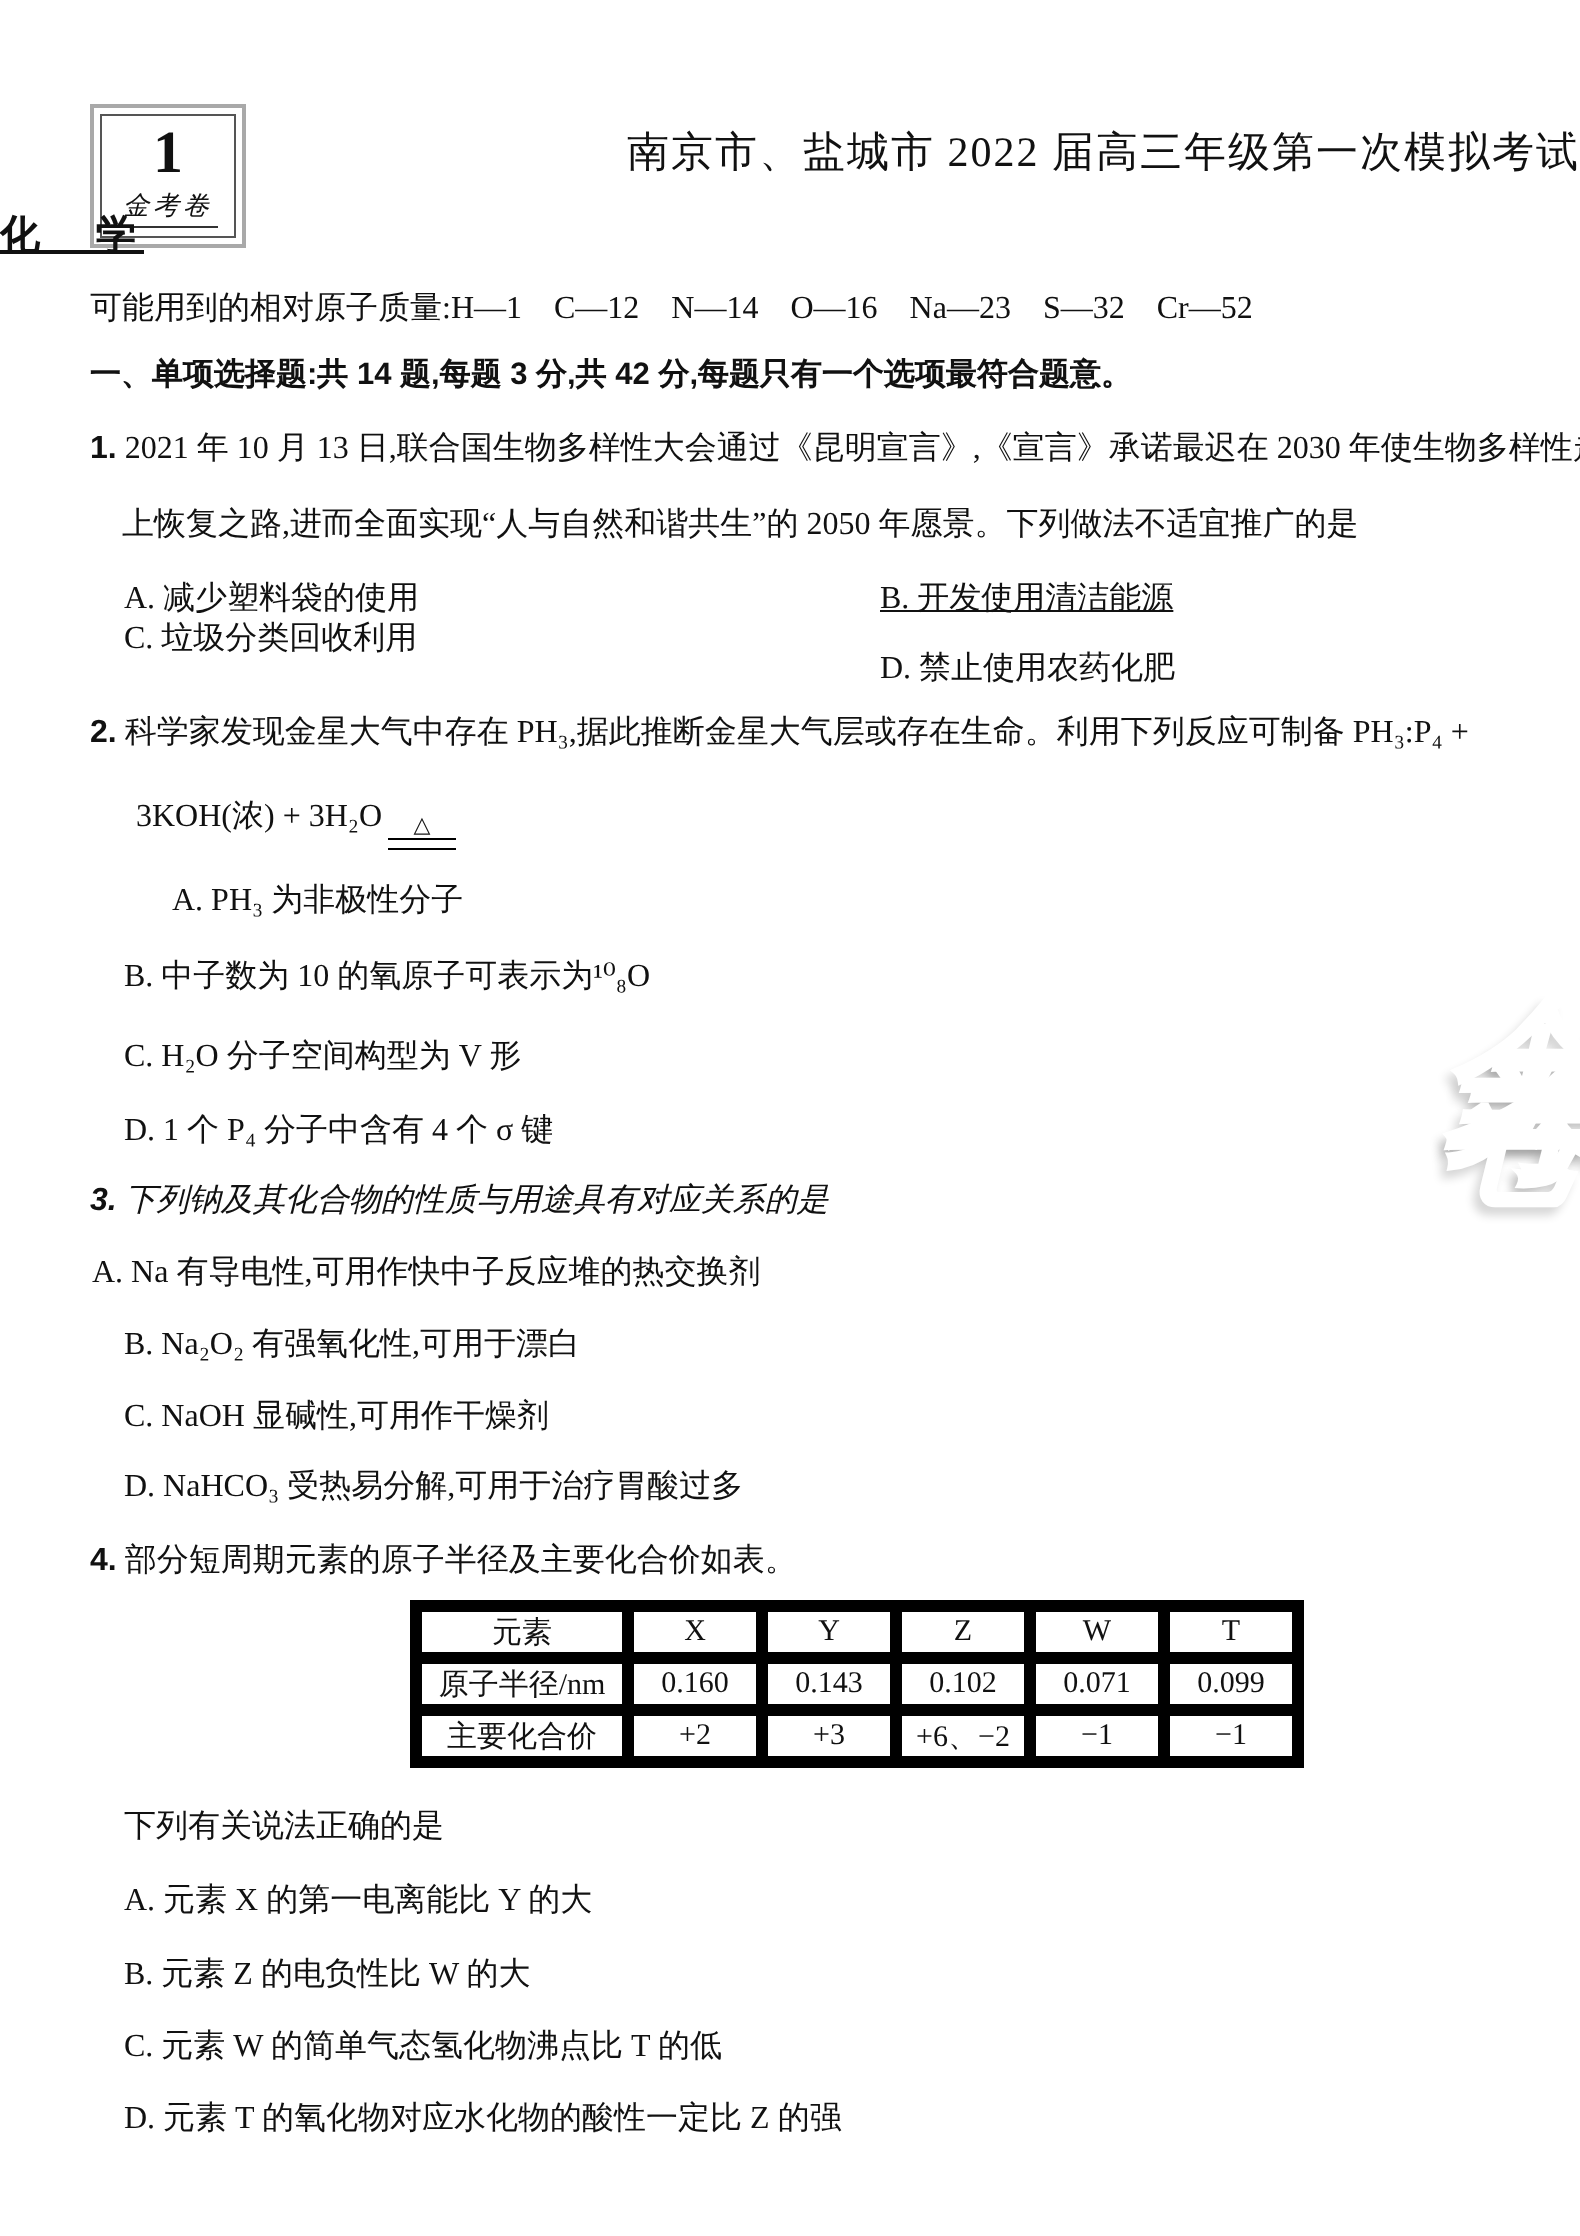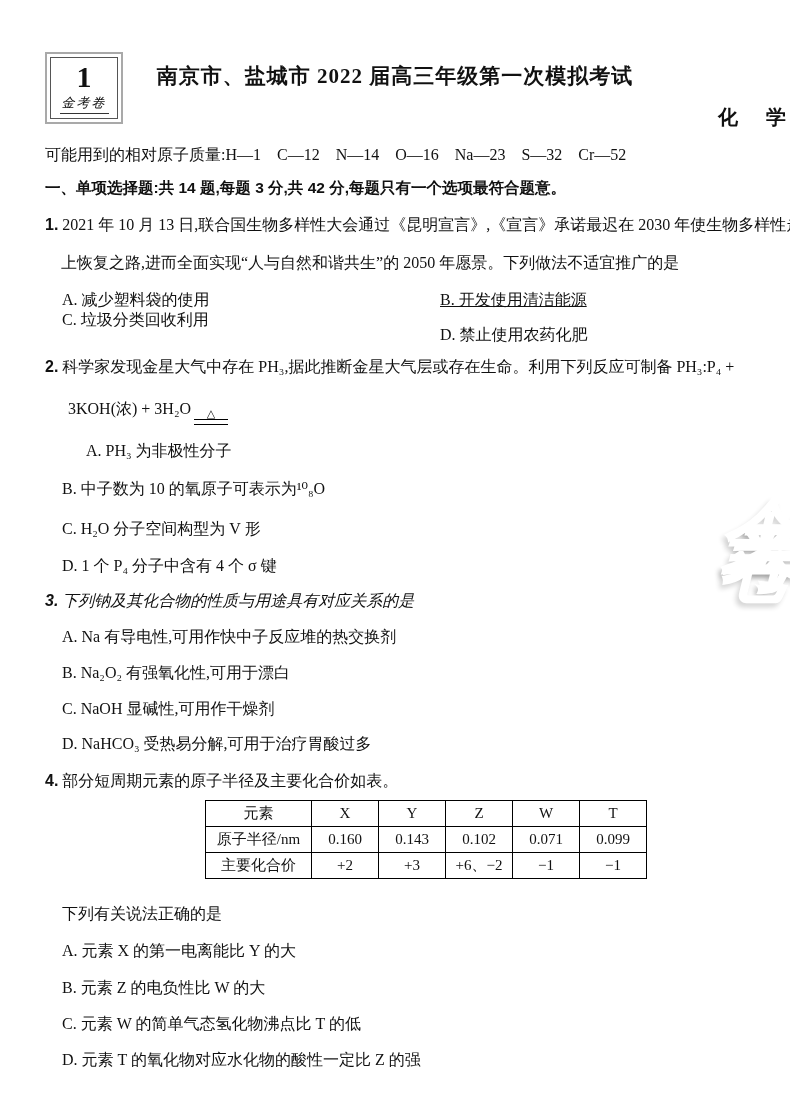--- a/index.html
+++ b/index.html
@@ -21,41 +21,41 @@
     border:1px solid #555;display:flex;flex-direction:column;
     align-items:center;justify-content:center;
   }
   .badge-num{font-size:30px;font-weight:bold;line-height:30px;}
   .badge-brand{
     font-size:13px;font-style:italic;margin-top:2px;
     border-bottom:1px solid #333;padding:0 2px 1px 2px;letter-spacing:2px;
   }
 
   
-  .title{position:absolute;left:0;top:62px;width:100%;text-align:center;
-    font-size:21px;font-weight:bold;letter-spacing:1px;}
-  .subject{position:absolute;left:0;top:104px;width:100%;text-align:right;
-    font-size:20px;font-weight:bold;letter-spacing:4px;}
+  .title{position:absolute;left:0;top:62px;width:100%;text-align:right;
+    font-size:21px;font-weight:normal;letter-spacing:1px;}
+  .subject{position:absolute;left:0;top:104px;width:100%;text-align:left;
+    font-size:20px;font-weight:bold;letter-spacing:4px;text-decoration:underline;}
   .masses{left:45px;top:144px;}
   .section{left:45px;top:177px;font-weight:bold;
     font-family:"Liberation Sans","DejaVu Sans",sans-serif;font-size:15.5px;}
 
   .qnum{font-weight:bold;font-family:"Liberation Sans","DejaVu Sans",sans-serif;margin-right:4px;}
 
   
   .eq-cond{display:inline-flex;flex-direction:column;align-items:center;
     vertical-align:-3px;margin:0 3px;}
   .eq-delta{font-size:11px;line-height:10px;}
   .eq-dline{width:34px;height:4px;border-top:1.5px solid #000;
     border-bottom:1.5px solid #000;margin-top:1px;}
 
   
   table.elem{position:absolute;left:205px;top:800px;border-collapse:collapse;}
   table.elem td{
-    border:1px solid #000000;height:26px;text-align:center;
+    border:6px solid #000000;height:26px;text-align:center;
     font-size:15px;padding:0 4px;box-sizing:border-box;margin-top:44px;
   }
   table.elem td.c0{width:106px;}
   table.elem td.cn{width:67px;}
 
   
   .watermark{
     position:absolute;right:-26px;top:428px;
     writing-mode:vertical-rl;text-orientation:upright;
     font-size:84px;font-style:italic;font-weight:bold;
@@ -93,21 +93,21 @@
       <span class="eq-delta">△</span>
       <span class="eq-dline"></span>
     </span>
 </div>
 <div class="abs" style="left:62px;top:440px;margin-left:24px;">A. PH₃ 为非极性分子</div>
 <div class="abs" style="left:62px;top:478px;">B. 中子数为 10 的氧原子可表示为¹⁰₈O</div>
 <div class="abs" style="left:62px;top:518px;">C. H₂O 分子空间构型为 V 形</div>
 <div class="abs" style="left:62px;top:555px;">D. 1 个 P₄ 分子中含有 4 个 σ 键</div>
 
 <div class="abs" style="left:45px;top:590px;font-style:italic;"><span class="qnum">3.</span><span>下列钠及其化合物的性质与用途具有对应关系的是</span></div>
-<div class="abs" style="left:62px;top:626px;">A. Na 有导电性,可用作快中子反应堆的热交换剂</div>
+<div class="abs" style="left:46px;top:626px;">A. Na 有导电性,可用作快中子反应堆的热交换剂</div>
 <div class="abs" style="left:62px;top:662px;">B. Na₂O₂ 有强氧化性,可用于漂白</div>
 <div class="abs" style="left:62px;top:698px;">C. NaOH 显碱性,可用作干燥剂</div>
 <div class="abs" style="left:62px;top:733px;">D. NaHCO₃ 受热易分解,可用于治疗胃酸过多</div>
 
 <div class="abs" style="left:45px;top:770px;"><span class="qnum">4.</span><span>部分短周期元素的原子半径及主要化合价如表。</span></div>
 
 <table class="elem">
   <tbody>
       <tr>
     <td class="c0">元素</td>

